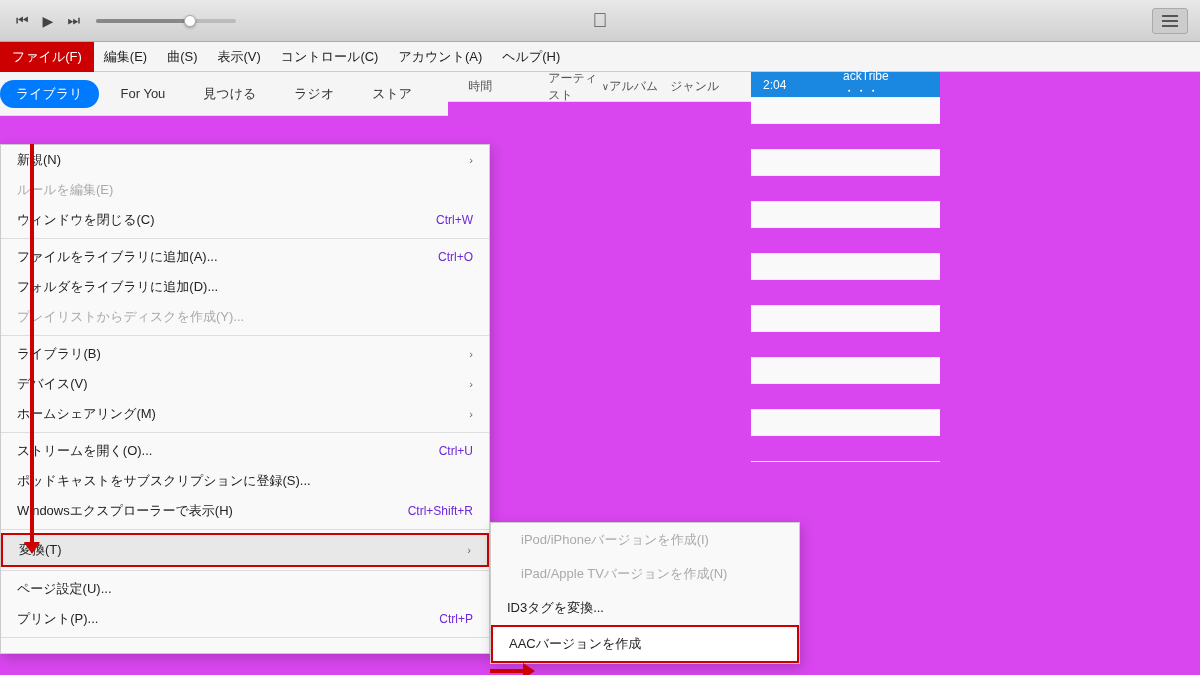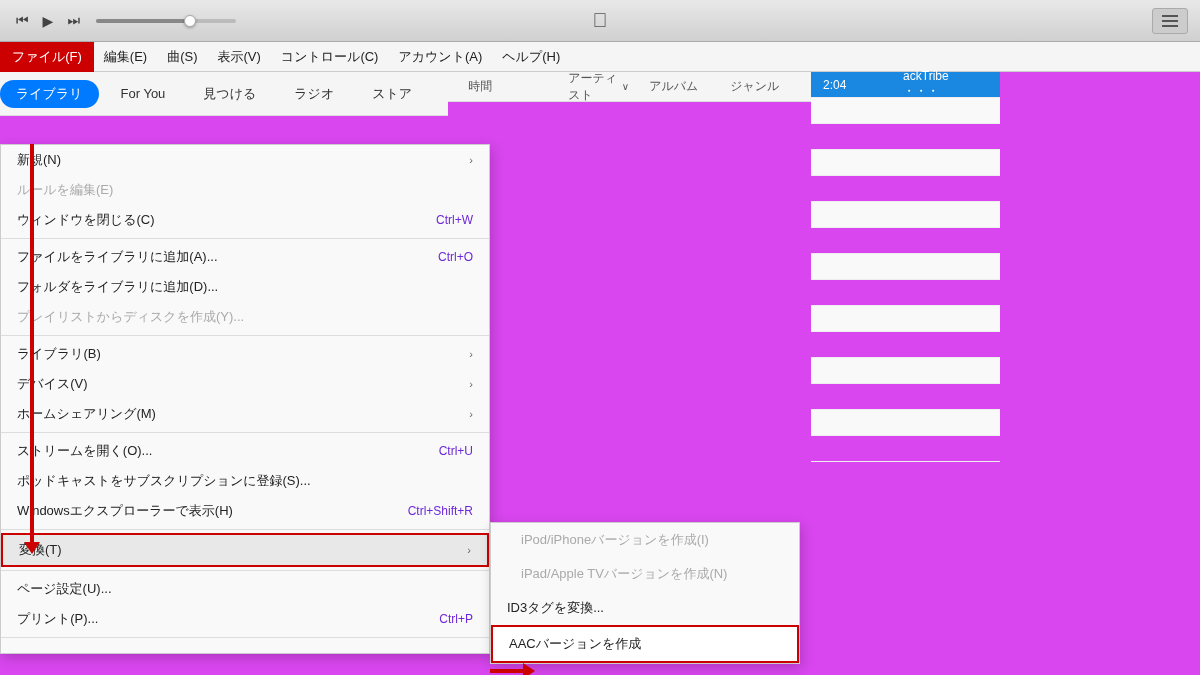--- a/index.html
+++ b/index.html
@@ -226,21 +226,20 @@
     
     .table-header {
       height: 30px;
       background: #f5f5f5;
       border-bottom: 1px solid #ddd;
       display: flex;
       align-items: center;
       padding: 0 20px;
       font-size: 12px;
       color: #555;
-      gap: 20px;
     }
     .col-time { width: 80px; }
     .col-artist { flex: 1; display: flex; align-items: center; gap: 4px; }
     .col-album { flex: 1; }
     .col-genre { flex: 1; }
 
     
     .table-row {
       height: 26px;
       display: flex;

